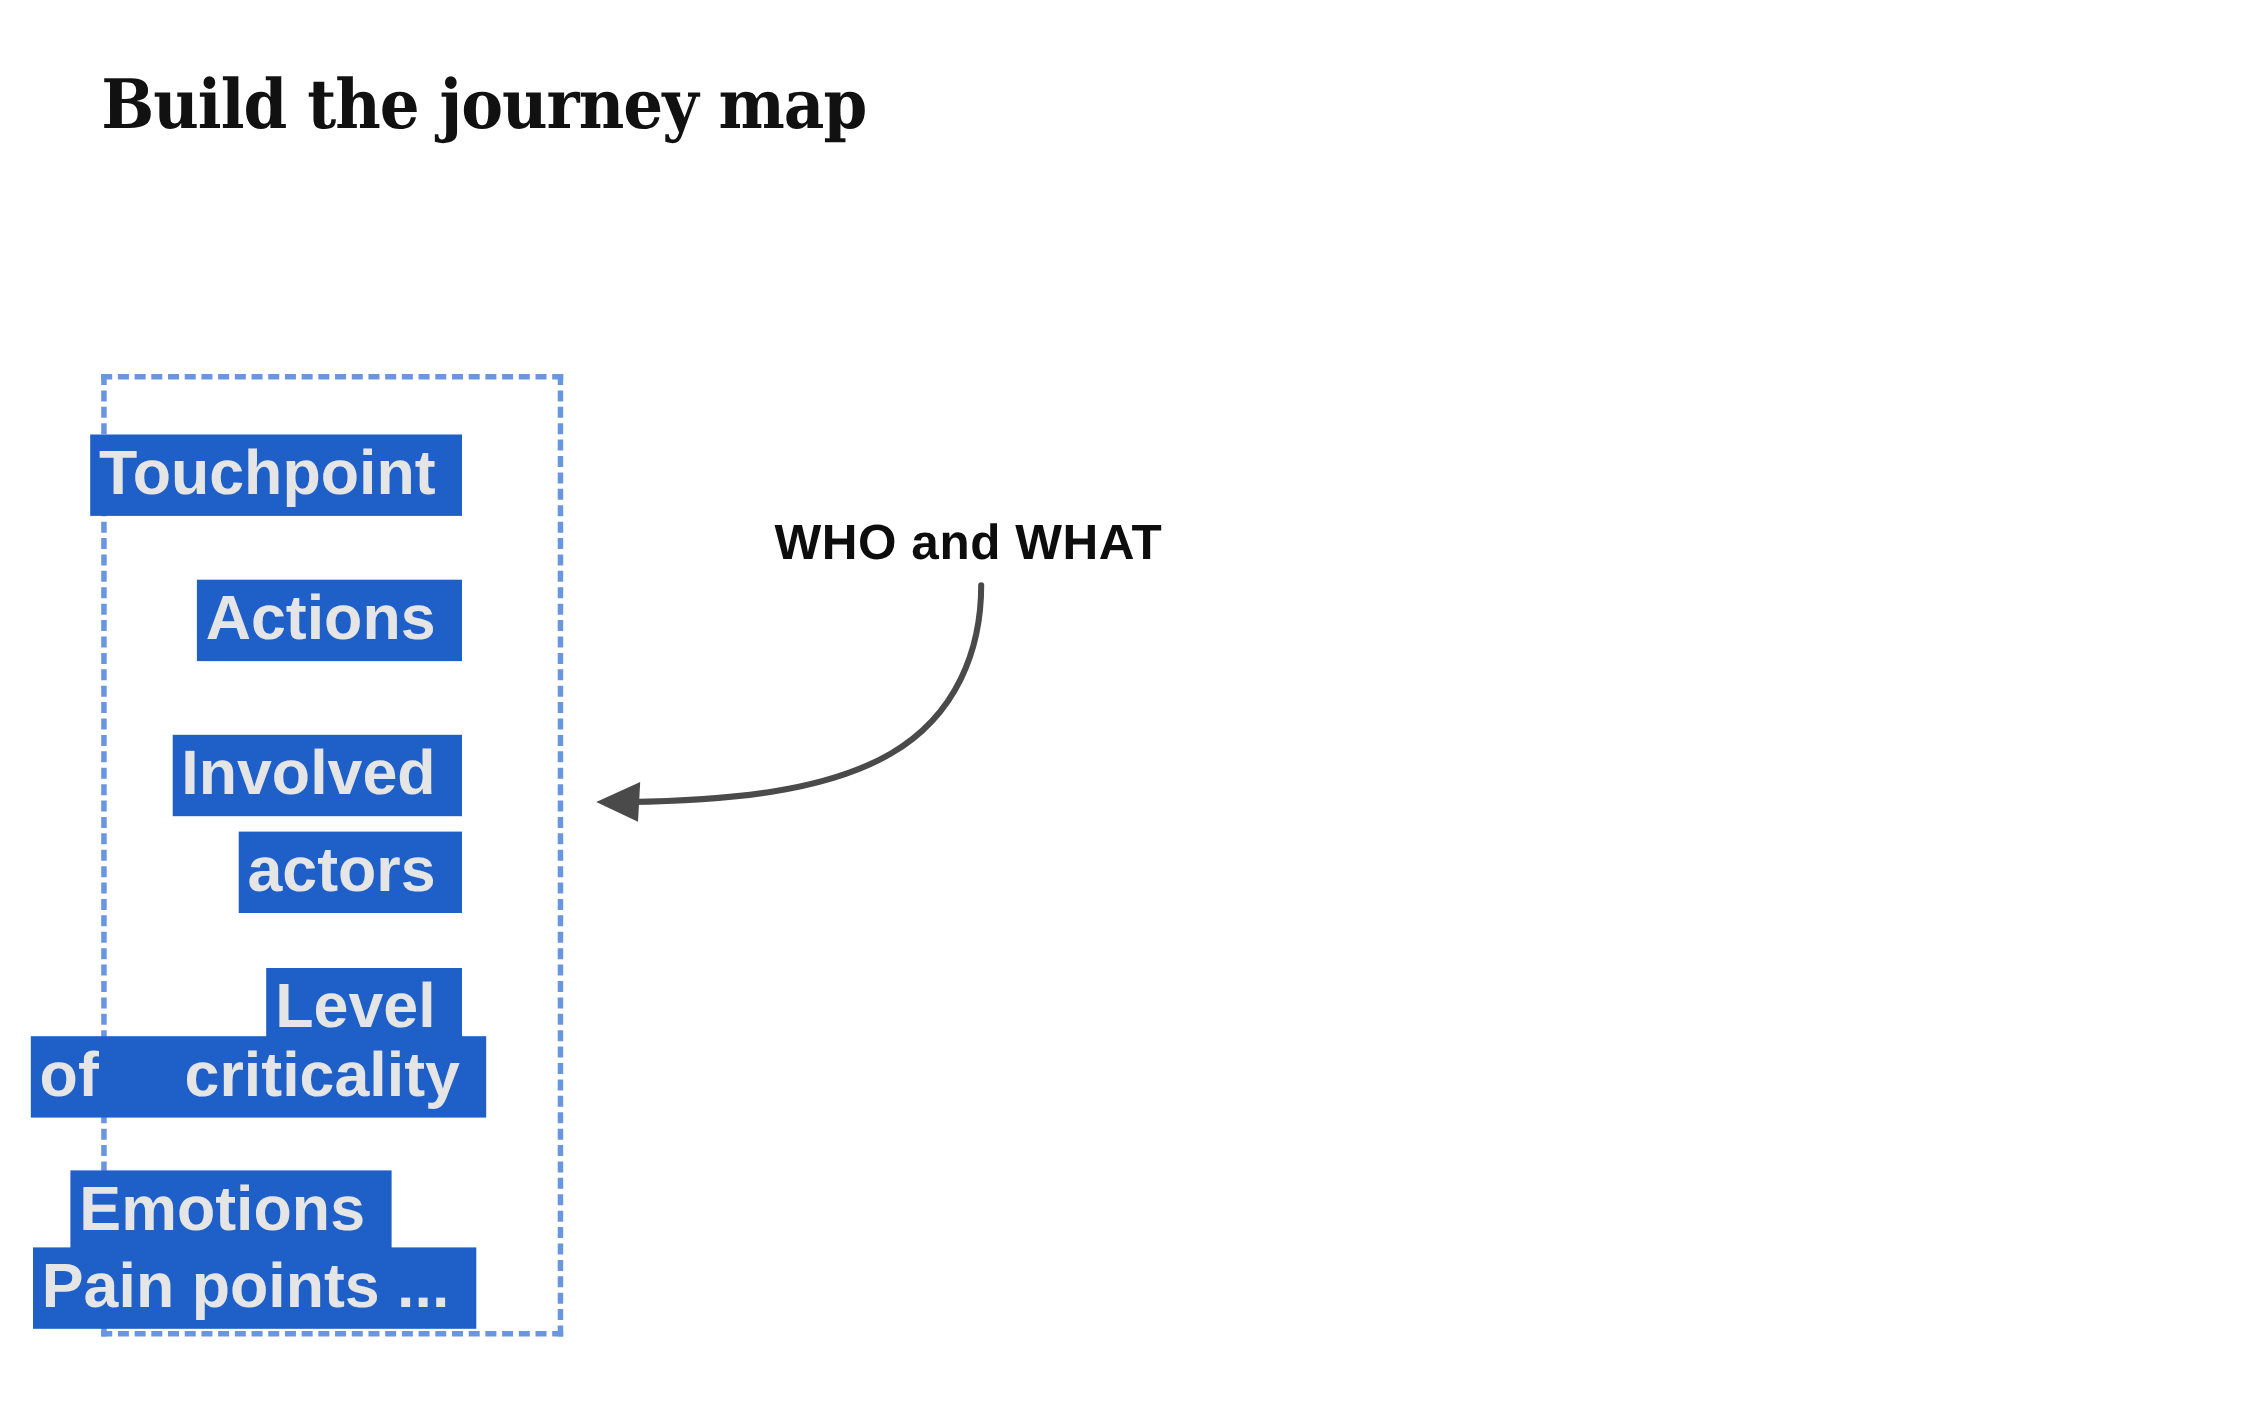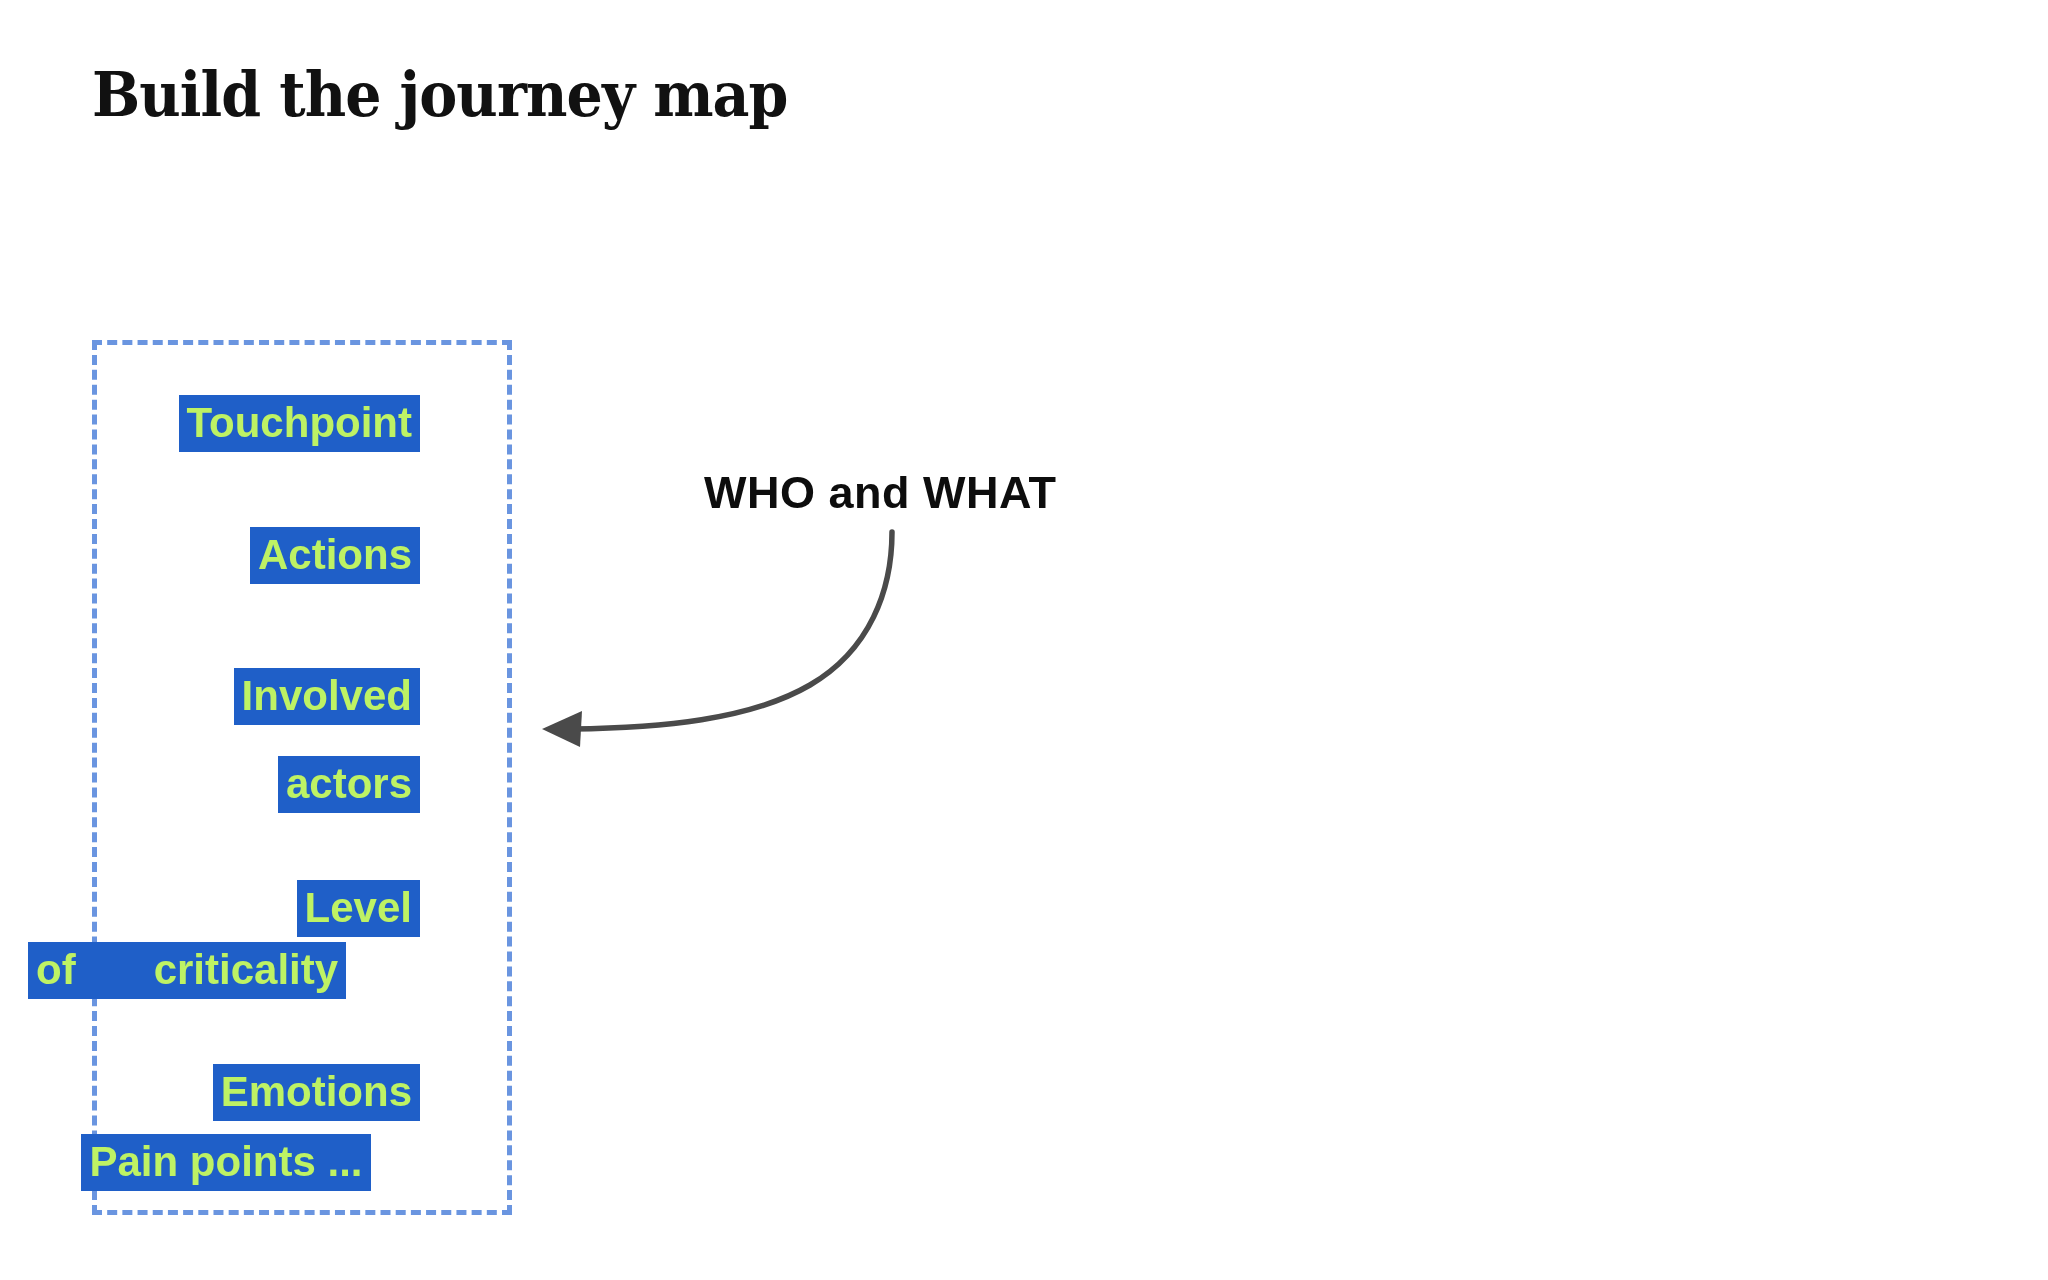--- a/index.html
+++ b/index.html
@@ -47,38 +47,38 @@
     position: absolute;
     left: 0;
     width: 420px;
     text-align: right;
     line-height: 1.08;
     white-space: nowrap;
   }
 
   .hl {
     background: #1f5fc8;
-    color: #bef264;
+    color: #e5e5e5;
     font-family: "Liberation Sans", sans-serif;
     font-weight: bold;
-    font-size: 42px;
-    padding: 5px 8px 7px 8px;
+    font-size: 57px;
+    padding: 5px 24px 7px 8px;
     display: inline-block;
     box-decoration-break: clone;
     -webkit-box-decoration-break: clone;
   }
 
   
   #row-touchpoint   { top: 395px; padding-right: 52px; }
   #row-actions      { top: 527px; padding-right: 88px; }
   #row-involved     { top: 668px; padding-right: 48px; text-align: right; }
   #row-actors       { top: 742px; padding-right: 75px; margin-top: 14px; }
   #row-level        { top: 880px; padding-right: 85px; }
   #row-criticality  { top: 942px; left: 28px; width: 392px; text-align: left; }
-  #row-emotions     { top: 1064px; padding-right: 55px; }
+  #row-emotions     { top: 1064px; padding-right: 55px; text-align: center; }
   #row-painpoints   { top: 1134px; left: 30px; width: 392px; text-align: center; }
   .spacer { display: inline-block; width: 78px; }
 
   
   #who-what-label {
     position: absolute;
     left: 680px;
     top: 467px;
     font-family: "Liberation Sans", sans-serif;
     font-weight: bold;

